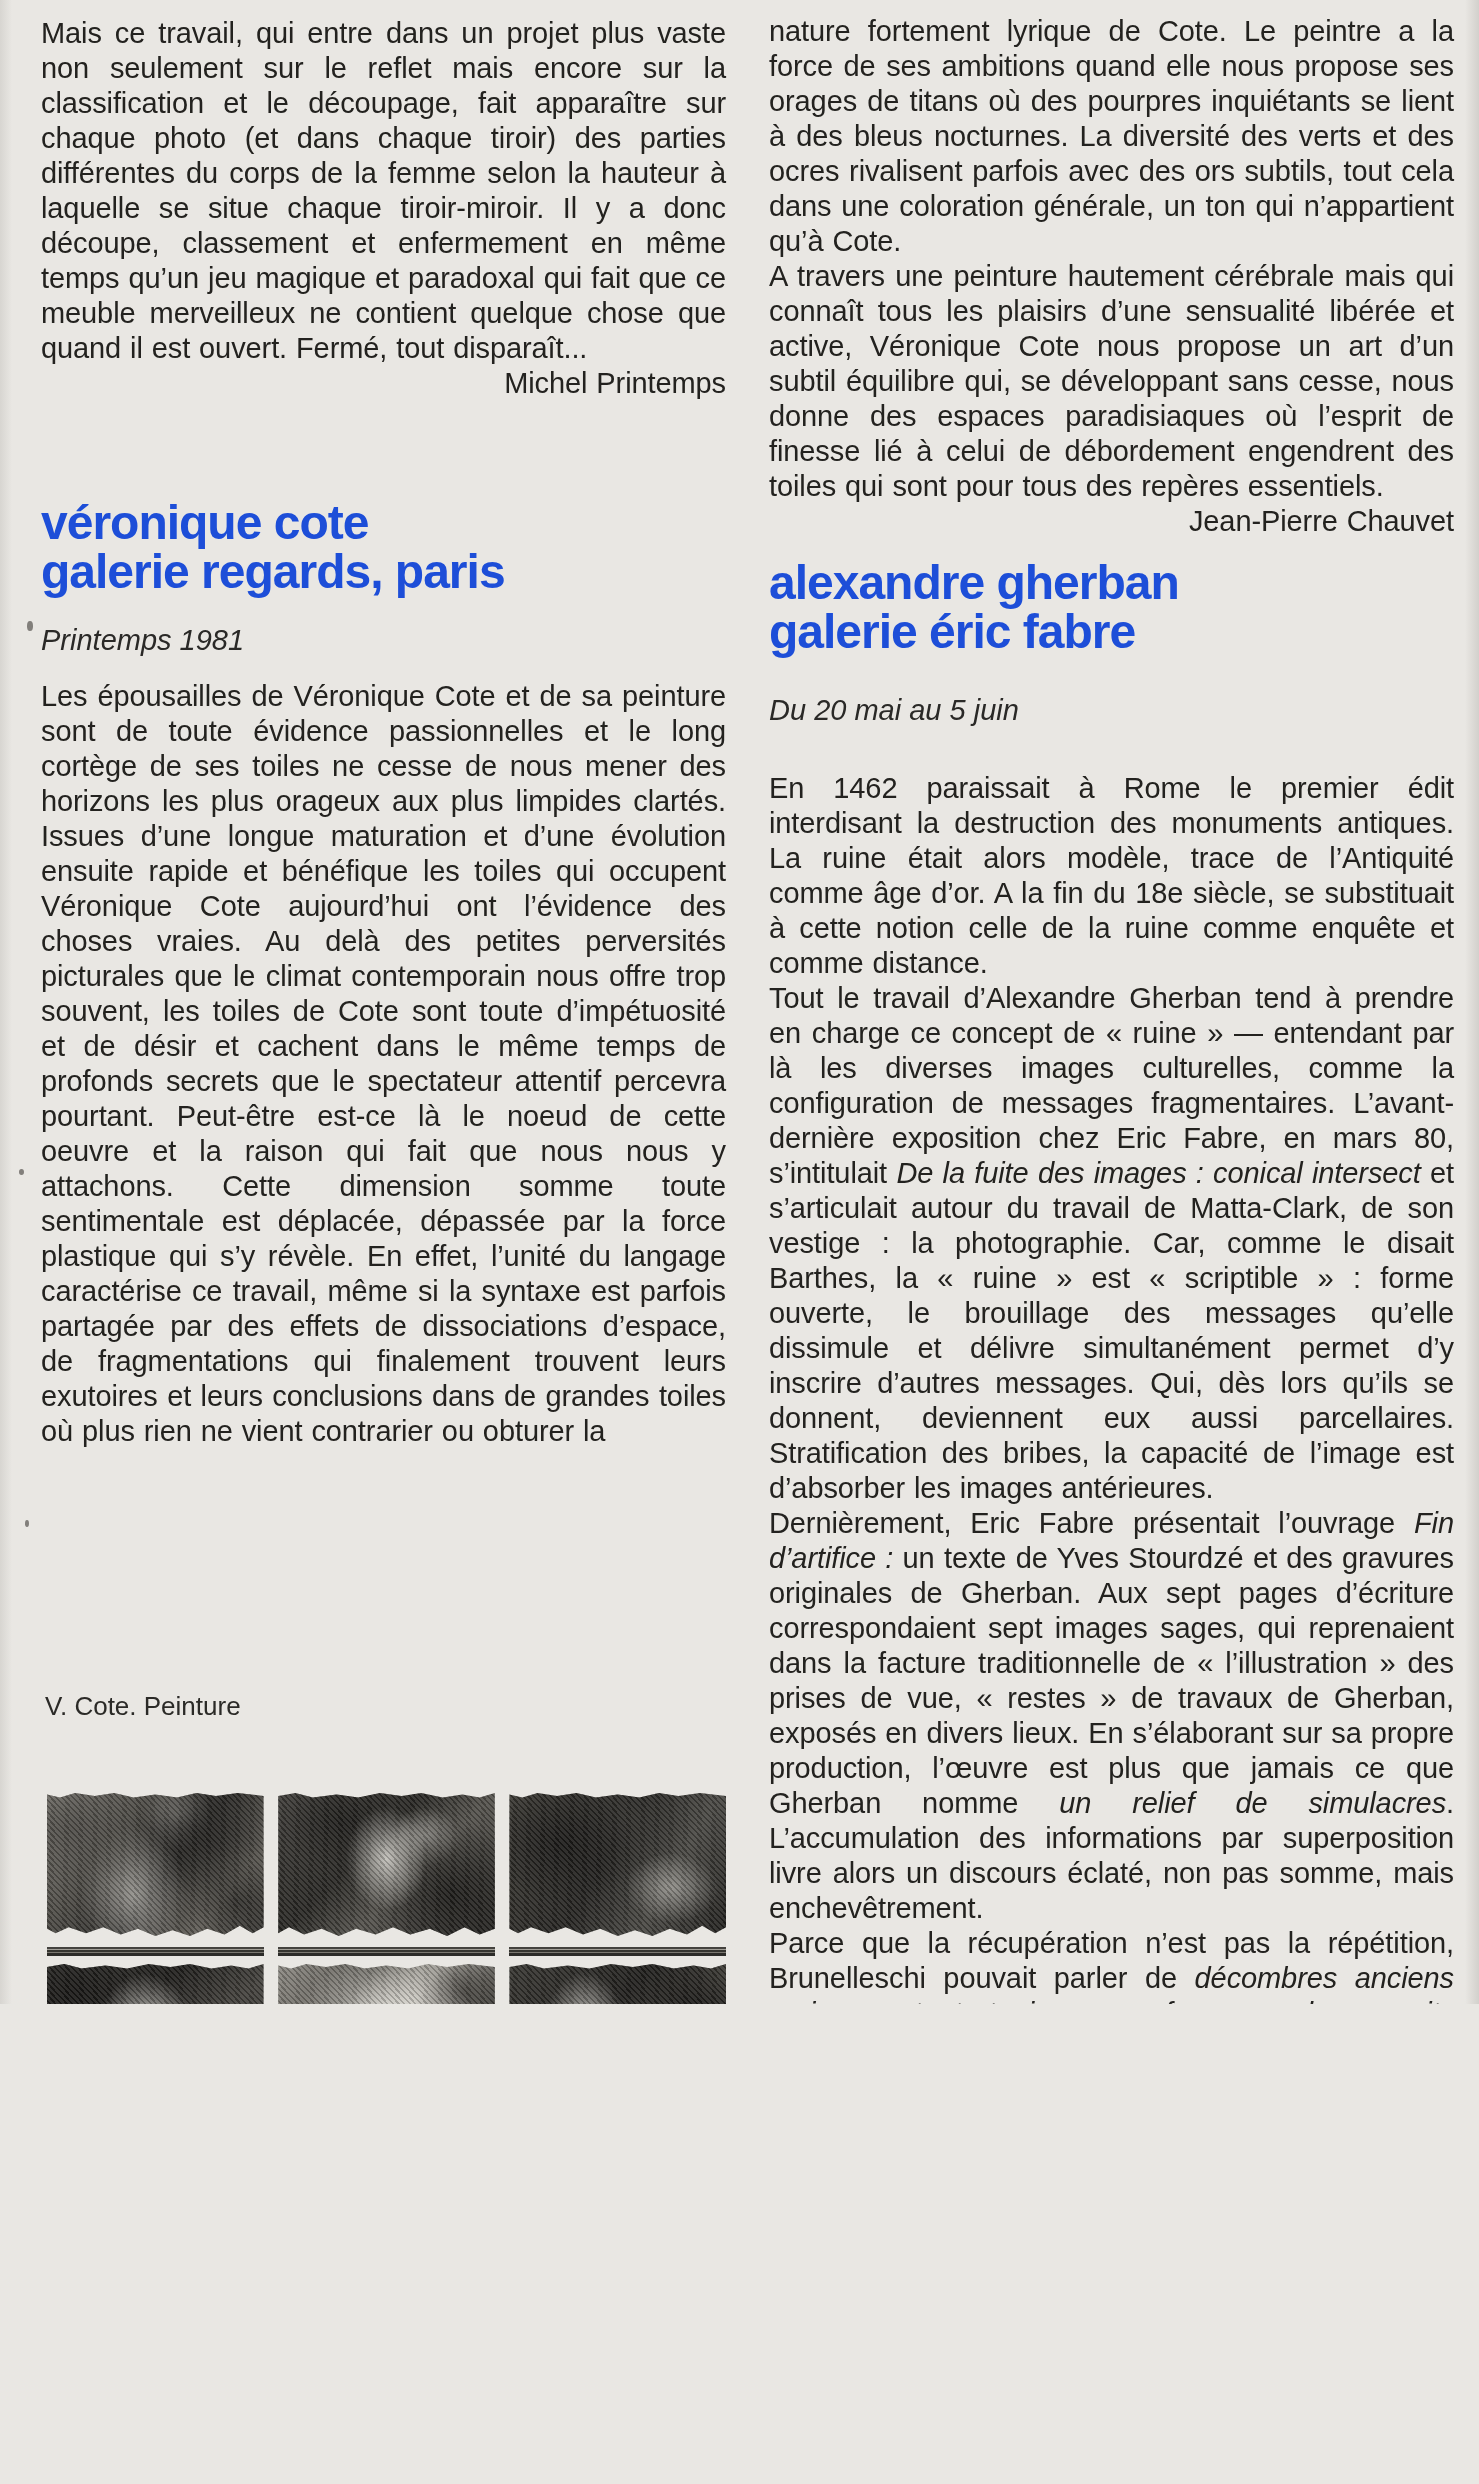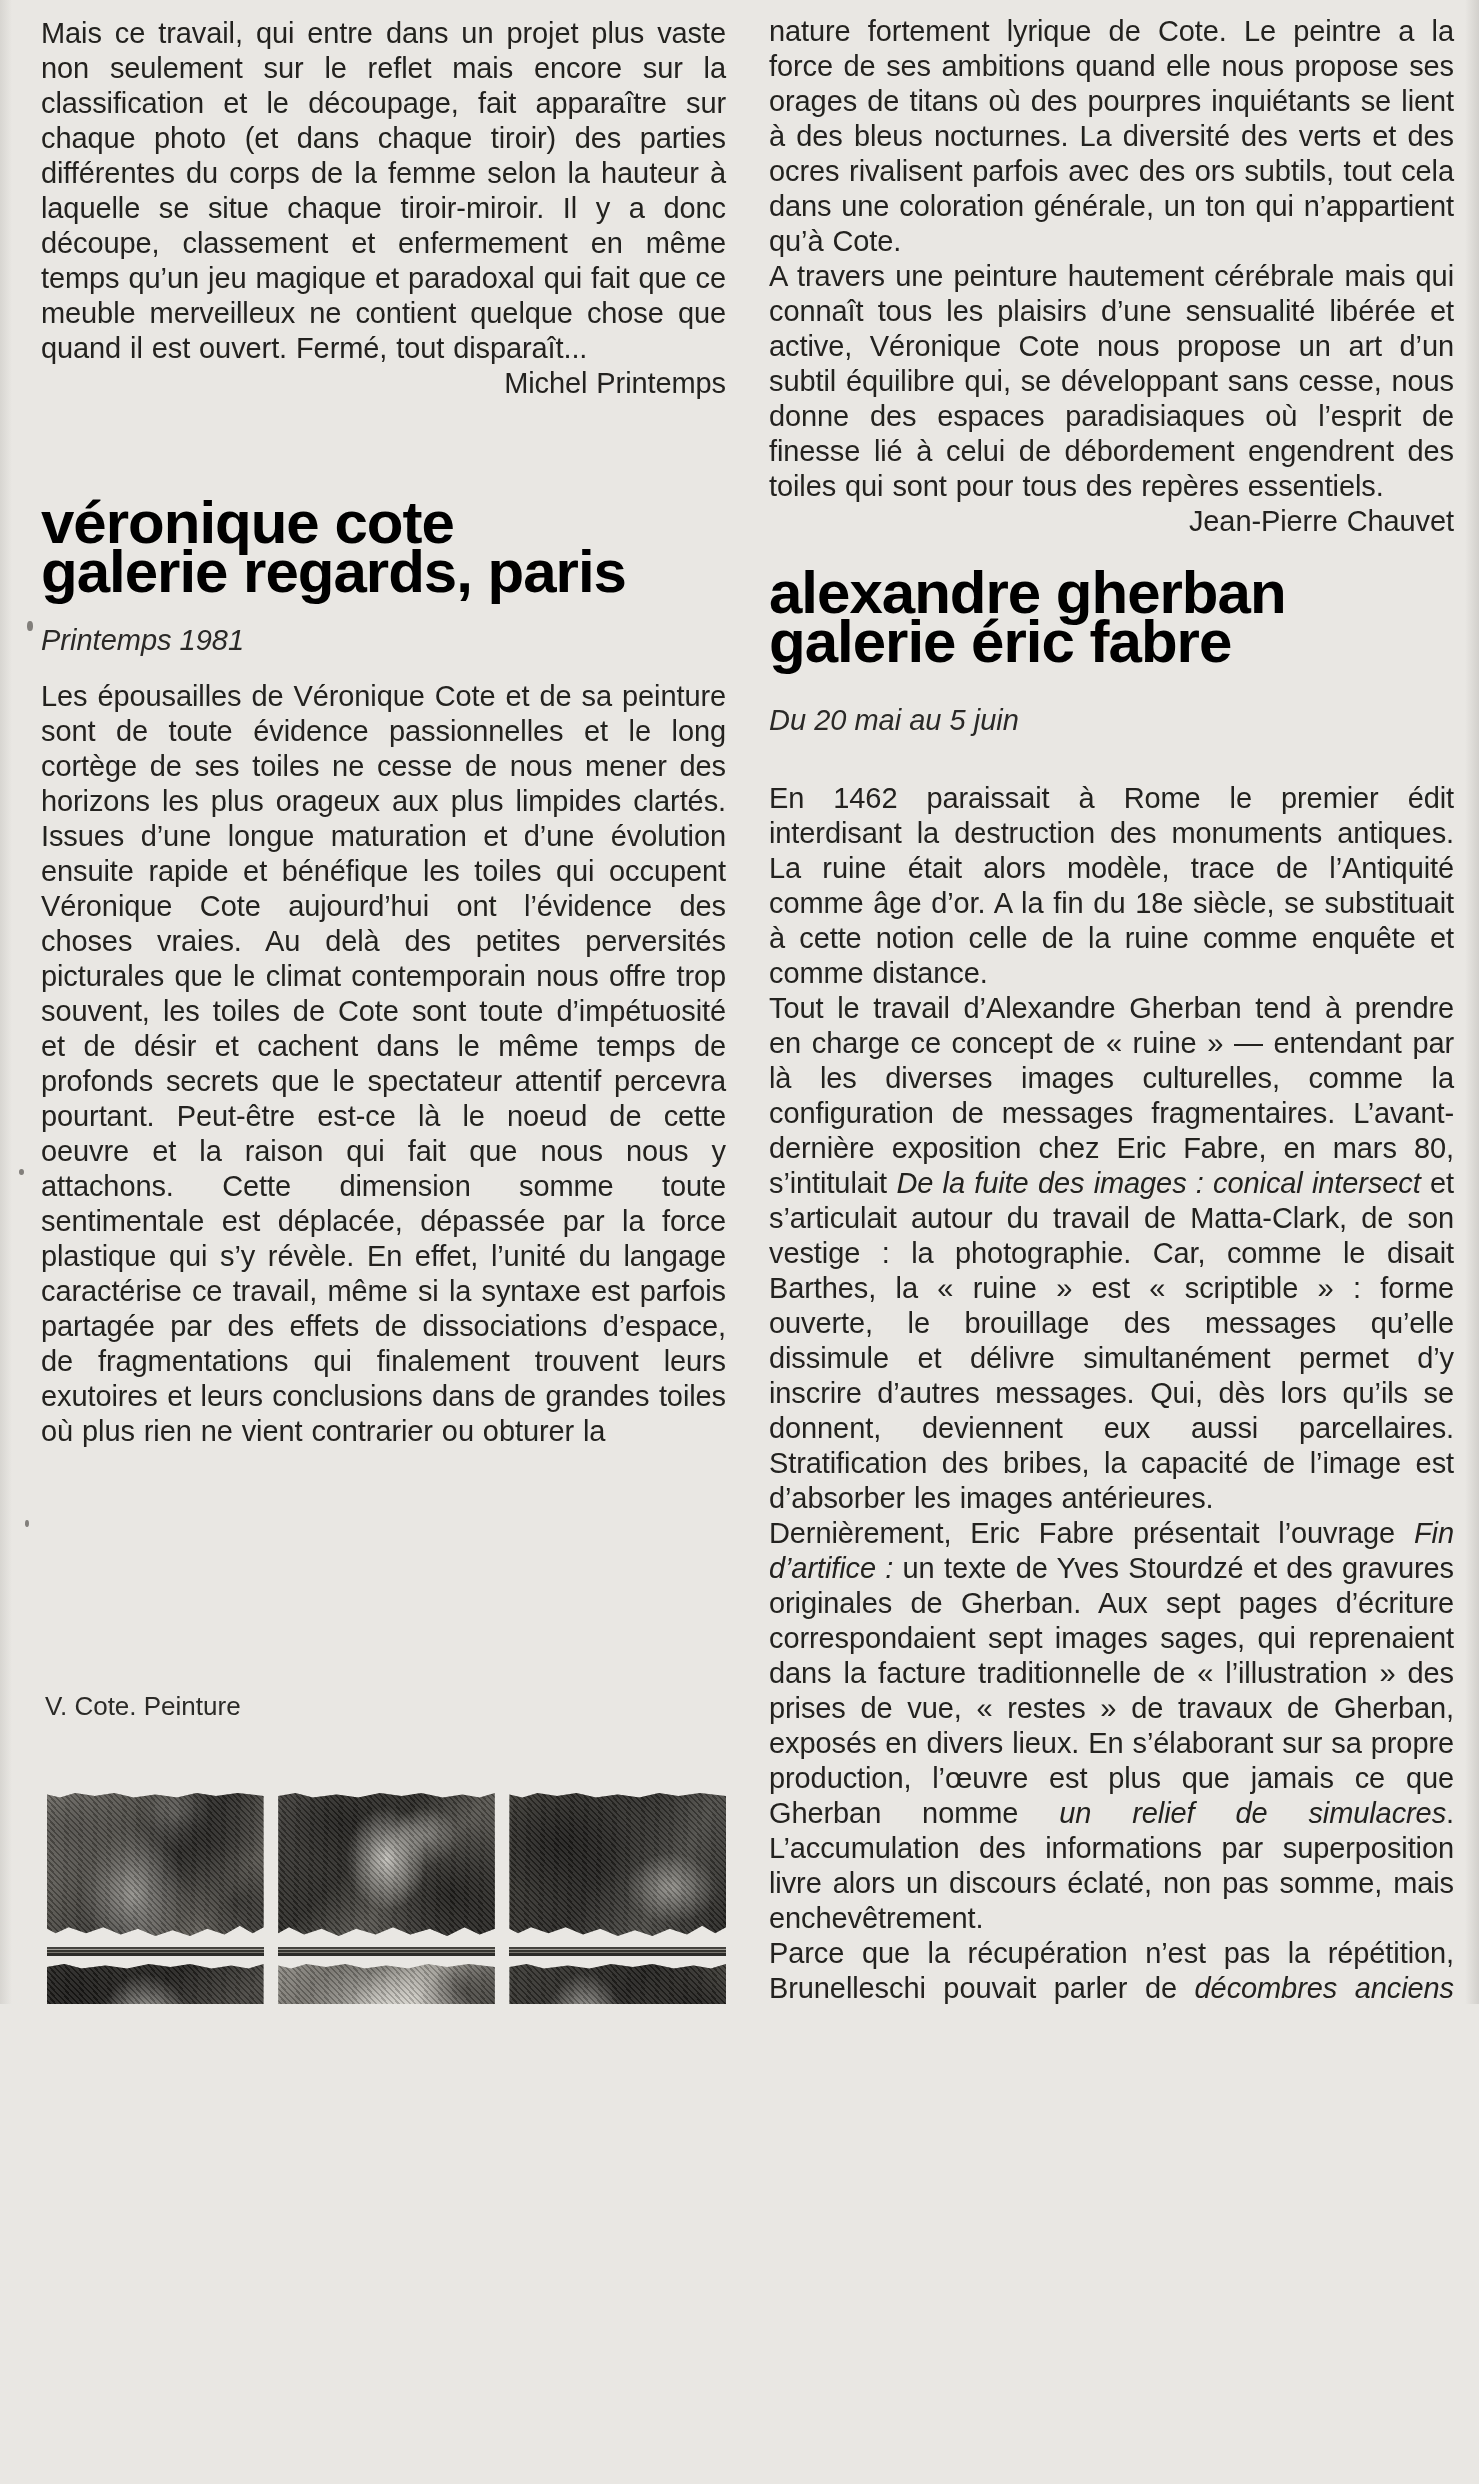--- a/index.html
+++ b/index.html
@@ -15,26 +15,26 @@
     background:linear-gradient(270deg,rgba(60,56,50,.14),rgba(60,56,50,0));}
   .col{position:absolute;top:15.5px;width:685px;color:#22211f;}
   .col-left{left:41px;}
   .col-right{left:769px;top:13.6px;}
   .body-text{
     margin:0;font-size:29px;line-height:35px;text-align:justify;
     letter-spacing:-0.1px;word-spacing:1px;color:#23221f;
   }
   .sig{text-align:right;}
   .heading{
-    margin:0;font-weight:bold;font-size:60px;line-height:49px;
-    letter-spacing:-1px;color:#000000;
+    margin:0;font-weight:bold;font-size:48px;line-height:49px;
+    letter-spacing:-1px;color:#1d4ed8;
   }
   .heading .hline{display:block;}
   .h-left{margin:97px 0 27px 0;}
-  .h-right{margin:29px 0 37px 0;}
+  .h-right{margin:19px 0 37px 0;}
   .date-line{margin:0 0 21.3px 0;font-size:29px;line-height:35px;font-style:italic;color:#2a2927;}
   .dl-right{margin:0 0 43px 0;}
   .it{font-style:italic;}
   .figure-caption{
     position:absolute;left:45px;top:1691px;width:679px;
     font-size:26px;line-height:31px;color:#2b2a27;
   }
   .artwork{position:absolute;left:47px;top:1793px;width:679px;}
   .art-row{display:grid;grid-template-columns:repeat(3,1fr);column-gap:14.6px;}
   .r1{height:146px;}

